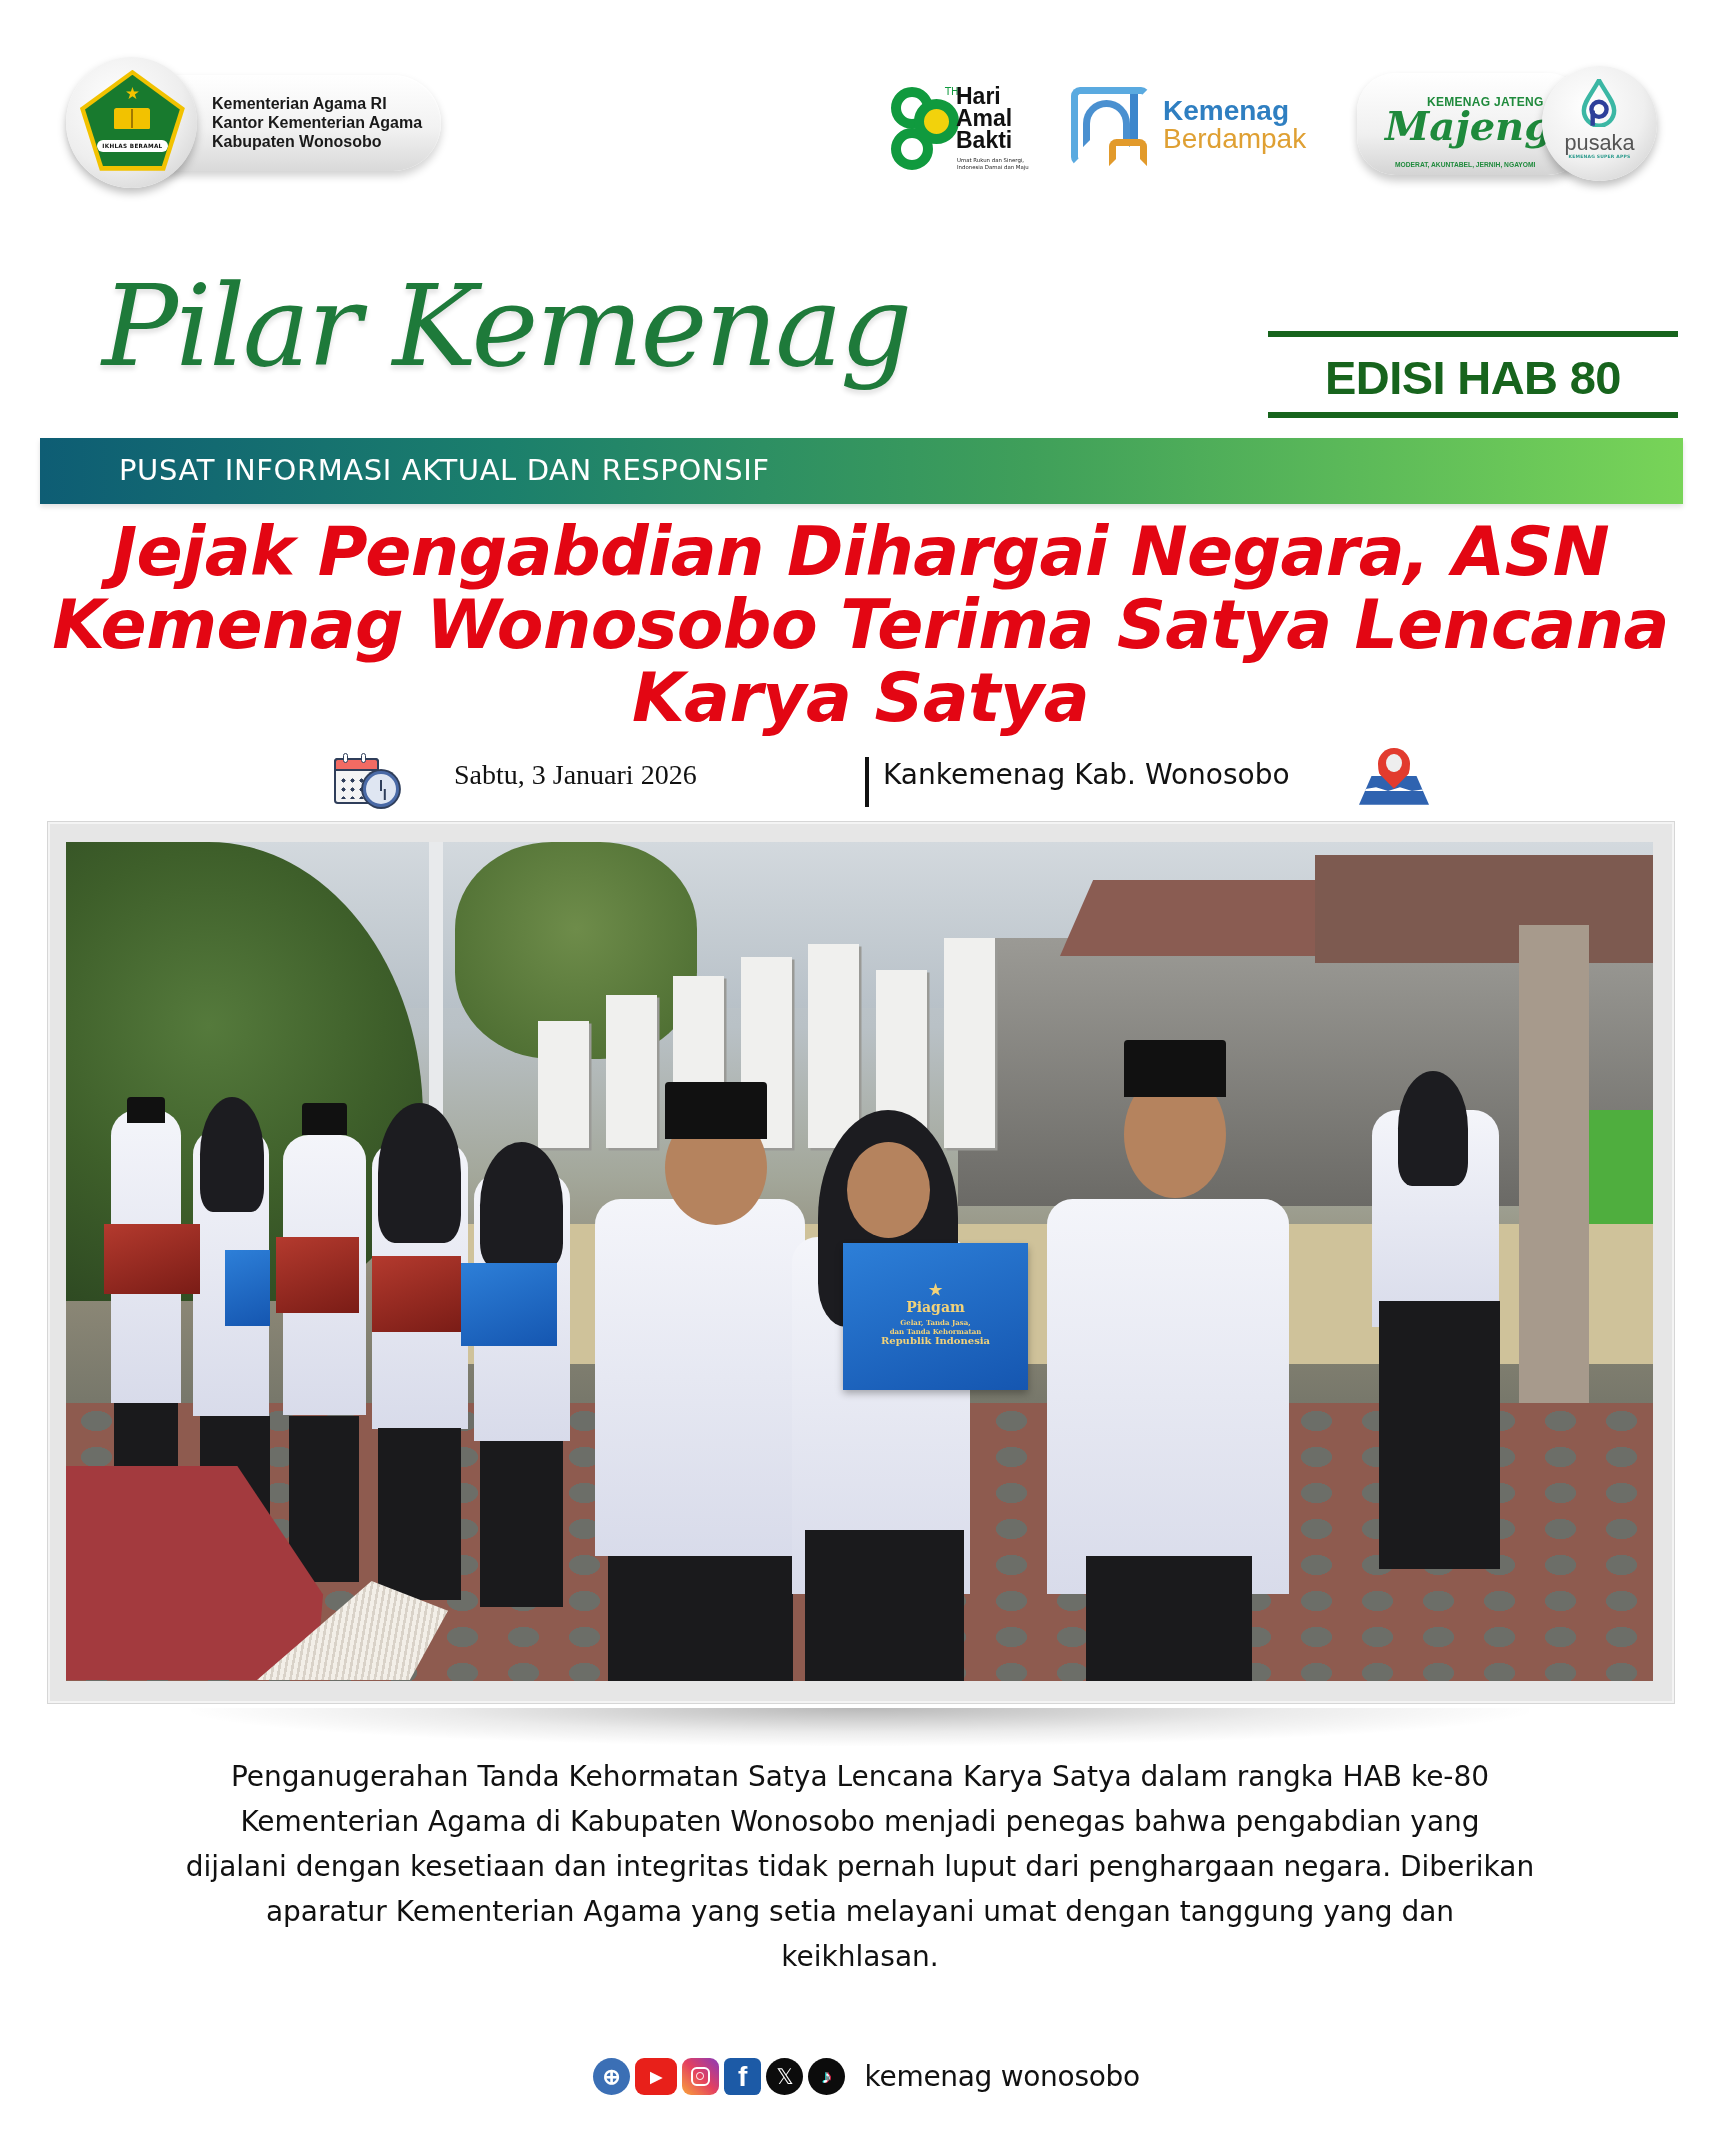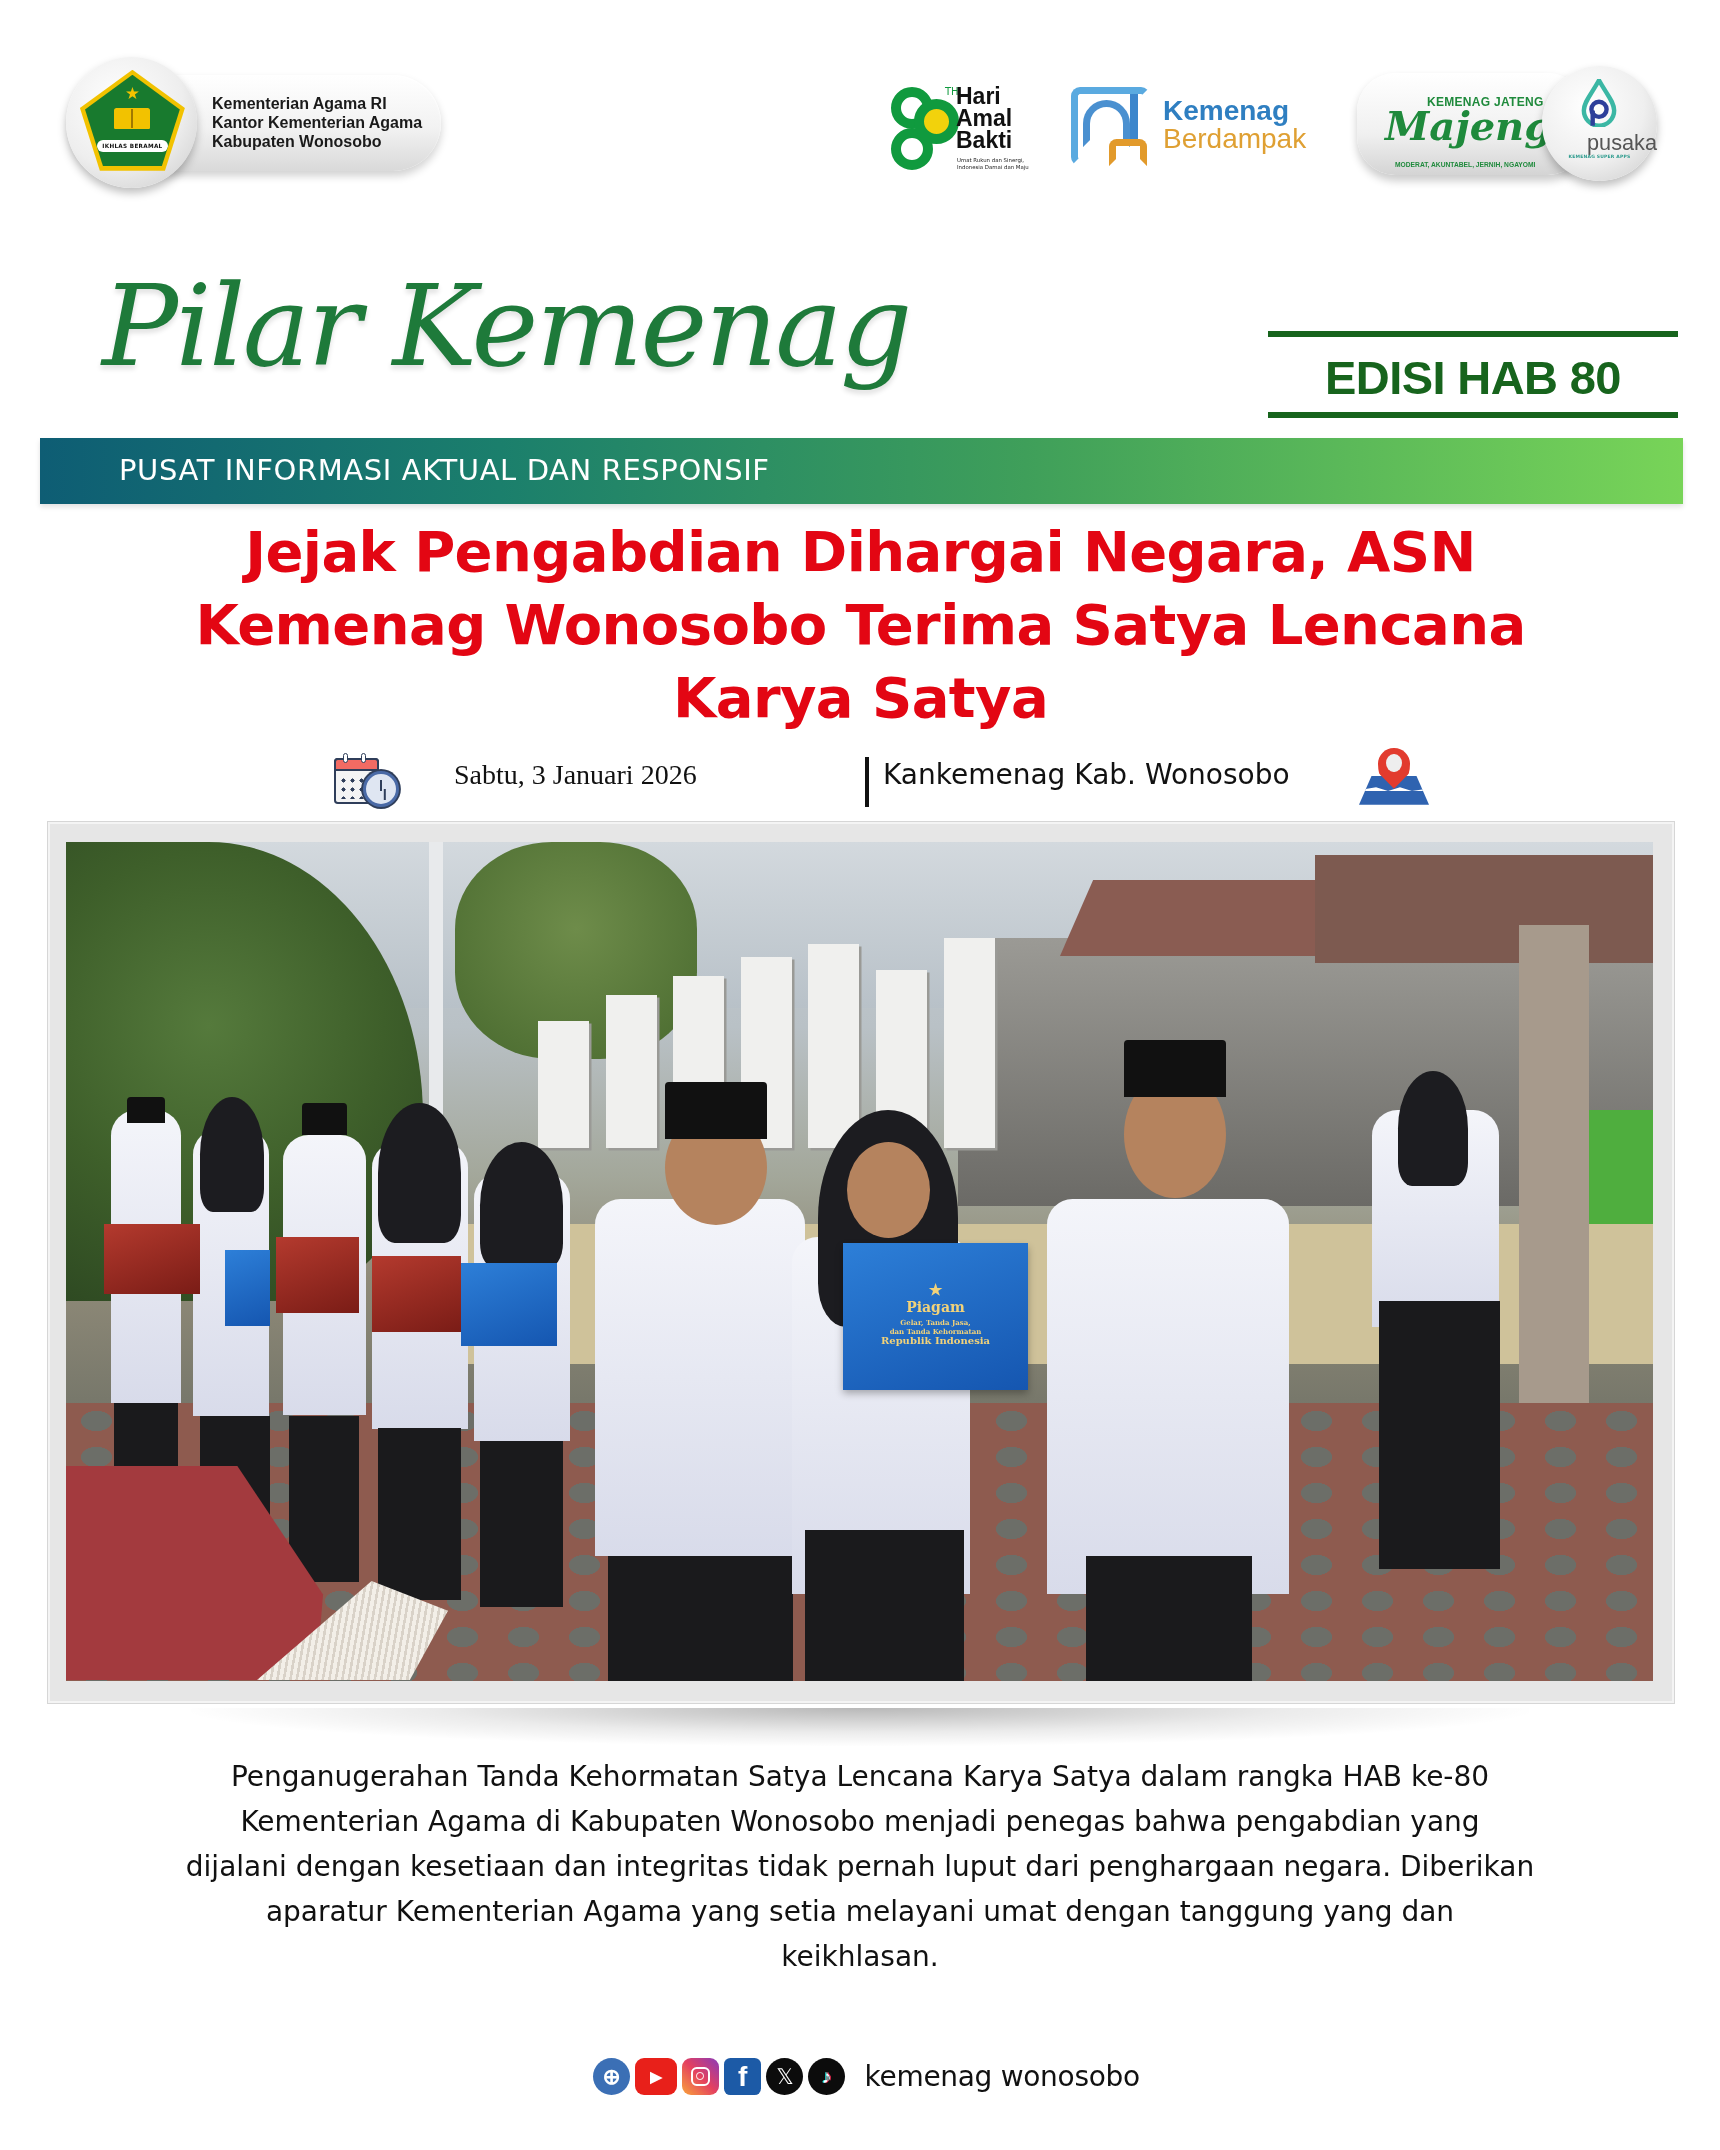--- a/index.html
+++ b/index.html
@@ -63,21 +63,21 @@
   }
   .majeng-top { position: absolute; left: 70px; top: 21.7px; font-family: "Liberation Sans", sans-serif; font-weight: bold; font-size: 12px; color: #1f8a3c; letter-spacing: 0.3px; }
   .majeng-word { position: absolute; left: 28px; top: 32px; font-family: "DejaVu Serif", serif; font-style: italic; font-weight: bold; font-size: 40px; color: #1f8a3c; line-height: 41px; }
   .majeng-sub { position: absolute; left: 38px; top: 88px; font-family: "Liberation Sans", sans-serif; font-weight: bold; font-size: 6.7px; color: #1f8a3c; white-space: nowrap; }
   .pusaka-circle {
     position: absolute; left: 1542px; top: 66px; width: 115px; height: 115px; border-radius: 50%;
     background: radial-gradient(circle at 40% 35%, #ffffff 0%, #efefef 55%, #c9c9c9 100%);
     box-shadow: 0 5.1px 9px rgba(0,0,0,0.25);
   }
   .pusaka-drop { position: absolute; left: 38px; top: 12.7px; width: 38px; height: 48px; }
-  .pusaka-word { position: absolute; left: 0; right: 0; top: 64px; text-align: right; font-family: "Liberation Sans", sans-serif; font-size: 21.7px; color: #555; }
+  .pusaka-word { position: absolute; left: 0; right: 0; top: 64px; text-align: center; font-family: "Liberation Sans", sans-serif; font-size: 21.7px; color: #555; }
   .pusaka-sub { position: absolute; left: 0; right: 0; top: 88px; text-align: center; font-size: 4.5px; color: #2a9a8c; font-weight: bold; letter-spacing: 0.2px; }
 
   
   .masthead-title {
     position: absolute; left: 102px; top: 256px; white-space: nowrap;
     font-family: "DejaVu Serif", serif; font-style: italic; font-size: 113px; line-height: 140px;
     color: #1e7a3a; letter-spacing: -2.5px; text-shadow: 0 3.8px 5.1px rgba(0,0,0,0.12);
   }
   .edition-box { position: absolute; left: 1268px; top: 330px; width: 410px; height: 89px; }
   .edition-line { position: absolute; left: 0; right: 0; height: 5.7px; background: #17641d; }
@@ -87,22 +87,23 @@
   .tagline-band {
     position: absolute; left: 40px; top: 438px; width: 1643px; height: 66px;
     background: linear-gradient(90deg, #0e5d74 0%, #1b7f6c 28%, #3f9f5a 60%, #78d458 100%);
     box-shadow: 0 2.5px 5.1px rgba(0,0,0,0.12);
   }
   .tagline-text { position: absolute; left: 79px; top: 14px; font-family: "DejaVu Sans", sans-serif; font-size: 29px; color: #ffffff; letter-spacing: 0.6px; line-height: 37px; white-space: nowrap; }
 
   
   .headline {
     position: absolute; left: 45px; width: 1631px; top: 515px; text-align: center;
-    font-family: "DejaVu Sans", sans-serif; font-weight: bold; font-size: 56px; line-height: 73px; color: #e30613;
+    font-family: "DejaVu Sans", sans-serif; font-weight: bold; font-size: 68px; line-height: 73px; color: #e30613;
     letter-spacing: -0.6px;
+    font-style: italic;
   }
 
   
   .meta-row { position: absolute; top: 744px; left: 0; width: 1721px; height: 61px; }
   .cal-icon { position: absolute; left: 334px; top: 7.6px; width: 68px; height: 56px; }
   .cal-body { position: absolute; left: 0; top: 6.4px; width: 45px; height: 46px; border: 2.5px solid #2f3e5a; border-radius: 3.8px; background: #f4f4f4; }
   .cal-head { position: absolute; left: 0; top: 6.4px; width: 45px; height: 12.7px; background: #f26b63; border: 2.5px solid #2f3e5a; border-radius: 3.8px 3.8px 0 0; }
   .cal-ring { position: absolute; top: 1.3px; width: 5.1px; height: 10.2px; border: 1.9px solid #2f3e5a; border-radius: 2.5px; background: #fff; }
   .cal-dots { position: absolute; left: 5.1px; top: 24px; width: 25.5px; height: 23px; background-image: radial-gradient(#2f3e5a 1.9px, transparent 2.2px); background-size: 9px 9px; }
   .clock { position: absolute; left: 29px; top: 19px; width: 36px; height: 36px; border-radius: 50%; border: 3.2px solid #4a6aa6; background: #dfe6f2; box-shadow: 0 0 0 1.9px #2f3e5a; }

